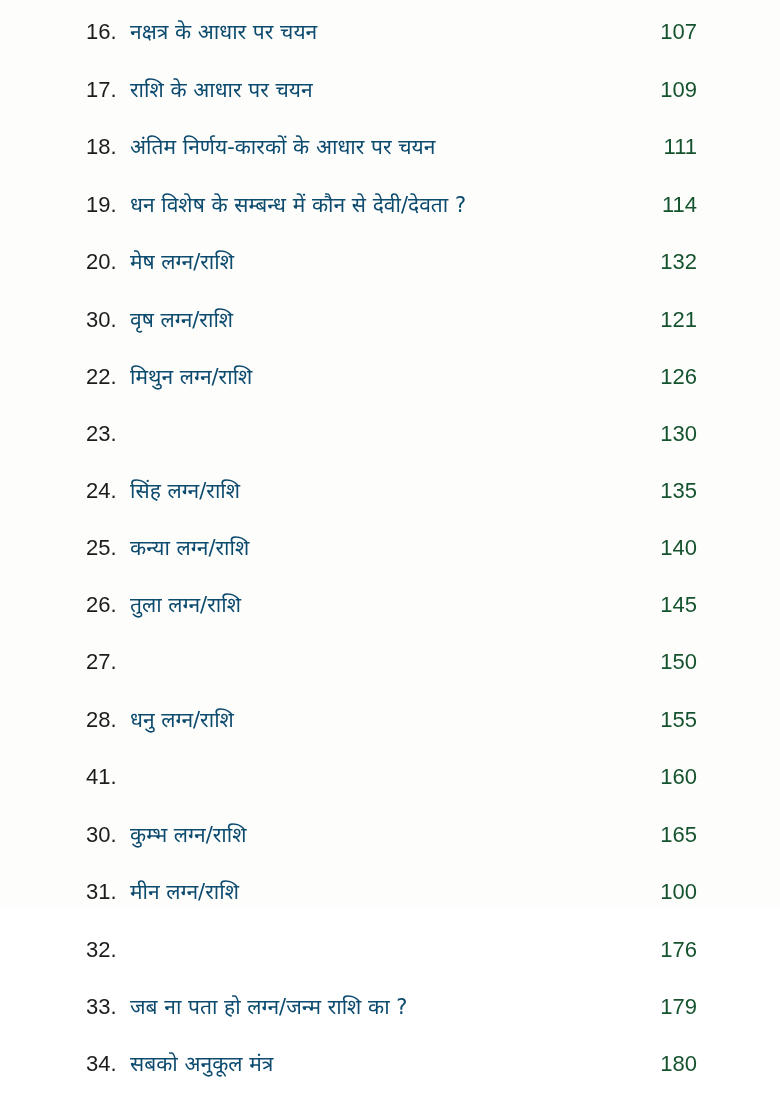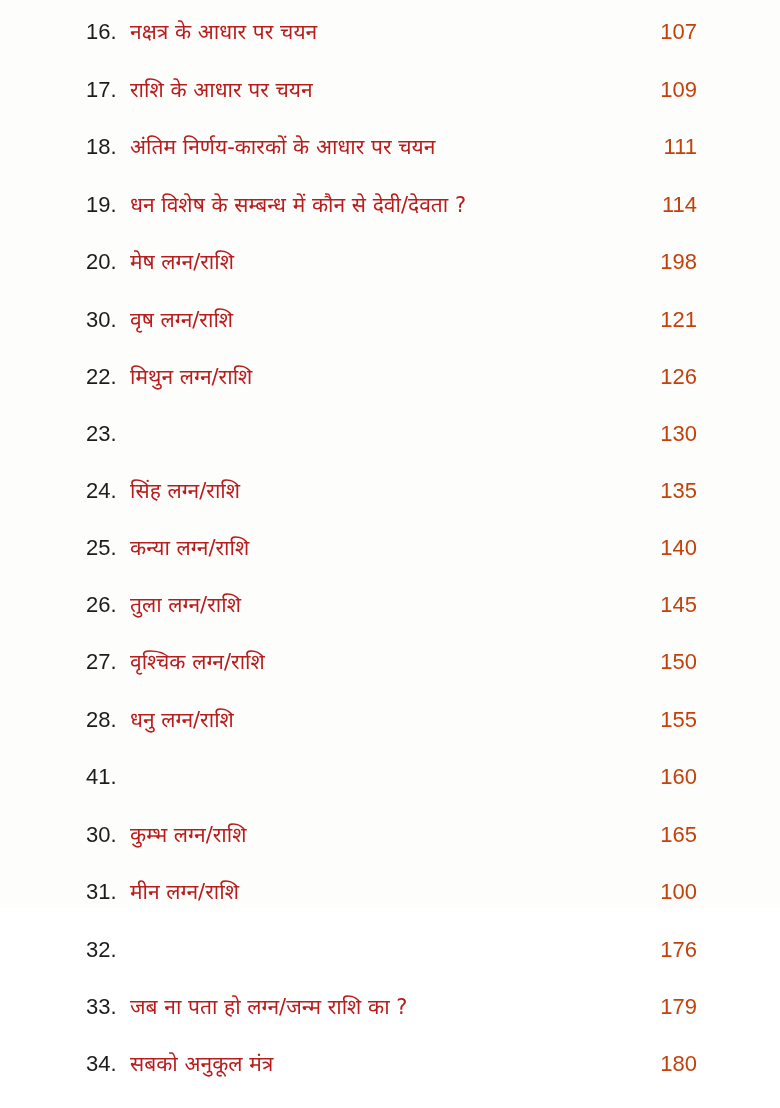--- a/index.html
+++ b/index.html
@@ -48,31 +48,31 @@
       line-height: 40px;
       color: #1c1c1c;
     }
     .toc-title {
       position: absolute;
       left: 130px;
       top: 0;
       font-family: "DejaVu Sans", "Liberation Sans", sans-serif;
       font-size: 21px;
       line-height: 40px;
-      color: #b91c1c;
+      color: #0c4a6e;
       white-space: nowrap;
     }
     .toc-page {
       position: absolute;
       right: 83px;
       top: 0;
       font-family: "Liberation Sans", "DejaVu Sans", sans-serif;
       font-size: 22px;
       line-height: 40px;
-      color: #c2410c;
+      color: #14532d;
       text-align: right;
     }
   </style>
 </head>
 <body>
 
 <div class="page">
   <ul class="toc-list">
     <li class="toc-row" style="top:12px">
       <span class="toc-num">16.</span>
@@ -90,21 +90,21 @@
       <span class="toc-page">111</span>
     </li>
     <li class="toc-row" style="top:185px">
       <span class="toc-num">19.</span>
       <span class="toc-title">धन विशेष के सम्बन्ध में कौन से देवी/देवता ?</span>
       <span class="toc-page">114</span>
     </li>
     <li class="toc-row" style="top:242px">
       <span class="toc-num">20.</span>
       <span class="toc-title">मेष लग्न/राशि</span>
-      <span class="toc-page">198</span>
+      <span class="toc-page">132</span>
     </li>
     <li class="toc-row" style="top:300px">
       <span class="toc-num">30.</span>
       <span class="toc-title">वृष लग्न/राशि</span>
       <span class="toc-page">121</span>
     </li>
     <li class="toc-row" style="top:357px">
       <span class="toc-num">22.</span>
       <span class="toc-title">मिथुन लग्न/राशि</span>
       <span class="toc-page">126</span>
@@ -123,21 +123,20 @@
       <span class="toc-title">कन्या लग्न/राशि</span>
       <span class="toc-page">140</span>
     </li>
     <li class="toc-row" style="top:585px">
       <span class="toc-num">26.</span>
       <span class="toc-title">तुला लग्न/राशि</span>
       <span class="toc-page">145</span>
     </li>
     <li class="toc-row" style="top:642px">
       <span class="toc-num">27.</span>
-      <span class="toc-title">वृश्चिक लग्न/राशि</span>
       <span class="toc-page">150</span>
     </li>
     <li class="toc-row" style="top:700px">
       <span class="toc-num">28.</span>
       <span class="toc-title">धनु लग्न/राशि</span>
       <span class="toc-page">155</span>
     </li>
     <li class="toc-row" style="top:757px">
       <span class="toc-num">41.</span>
       <span class="toc-page">160</span>

